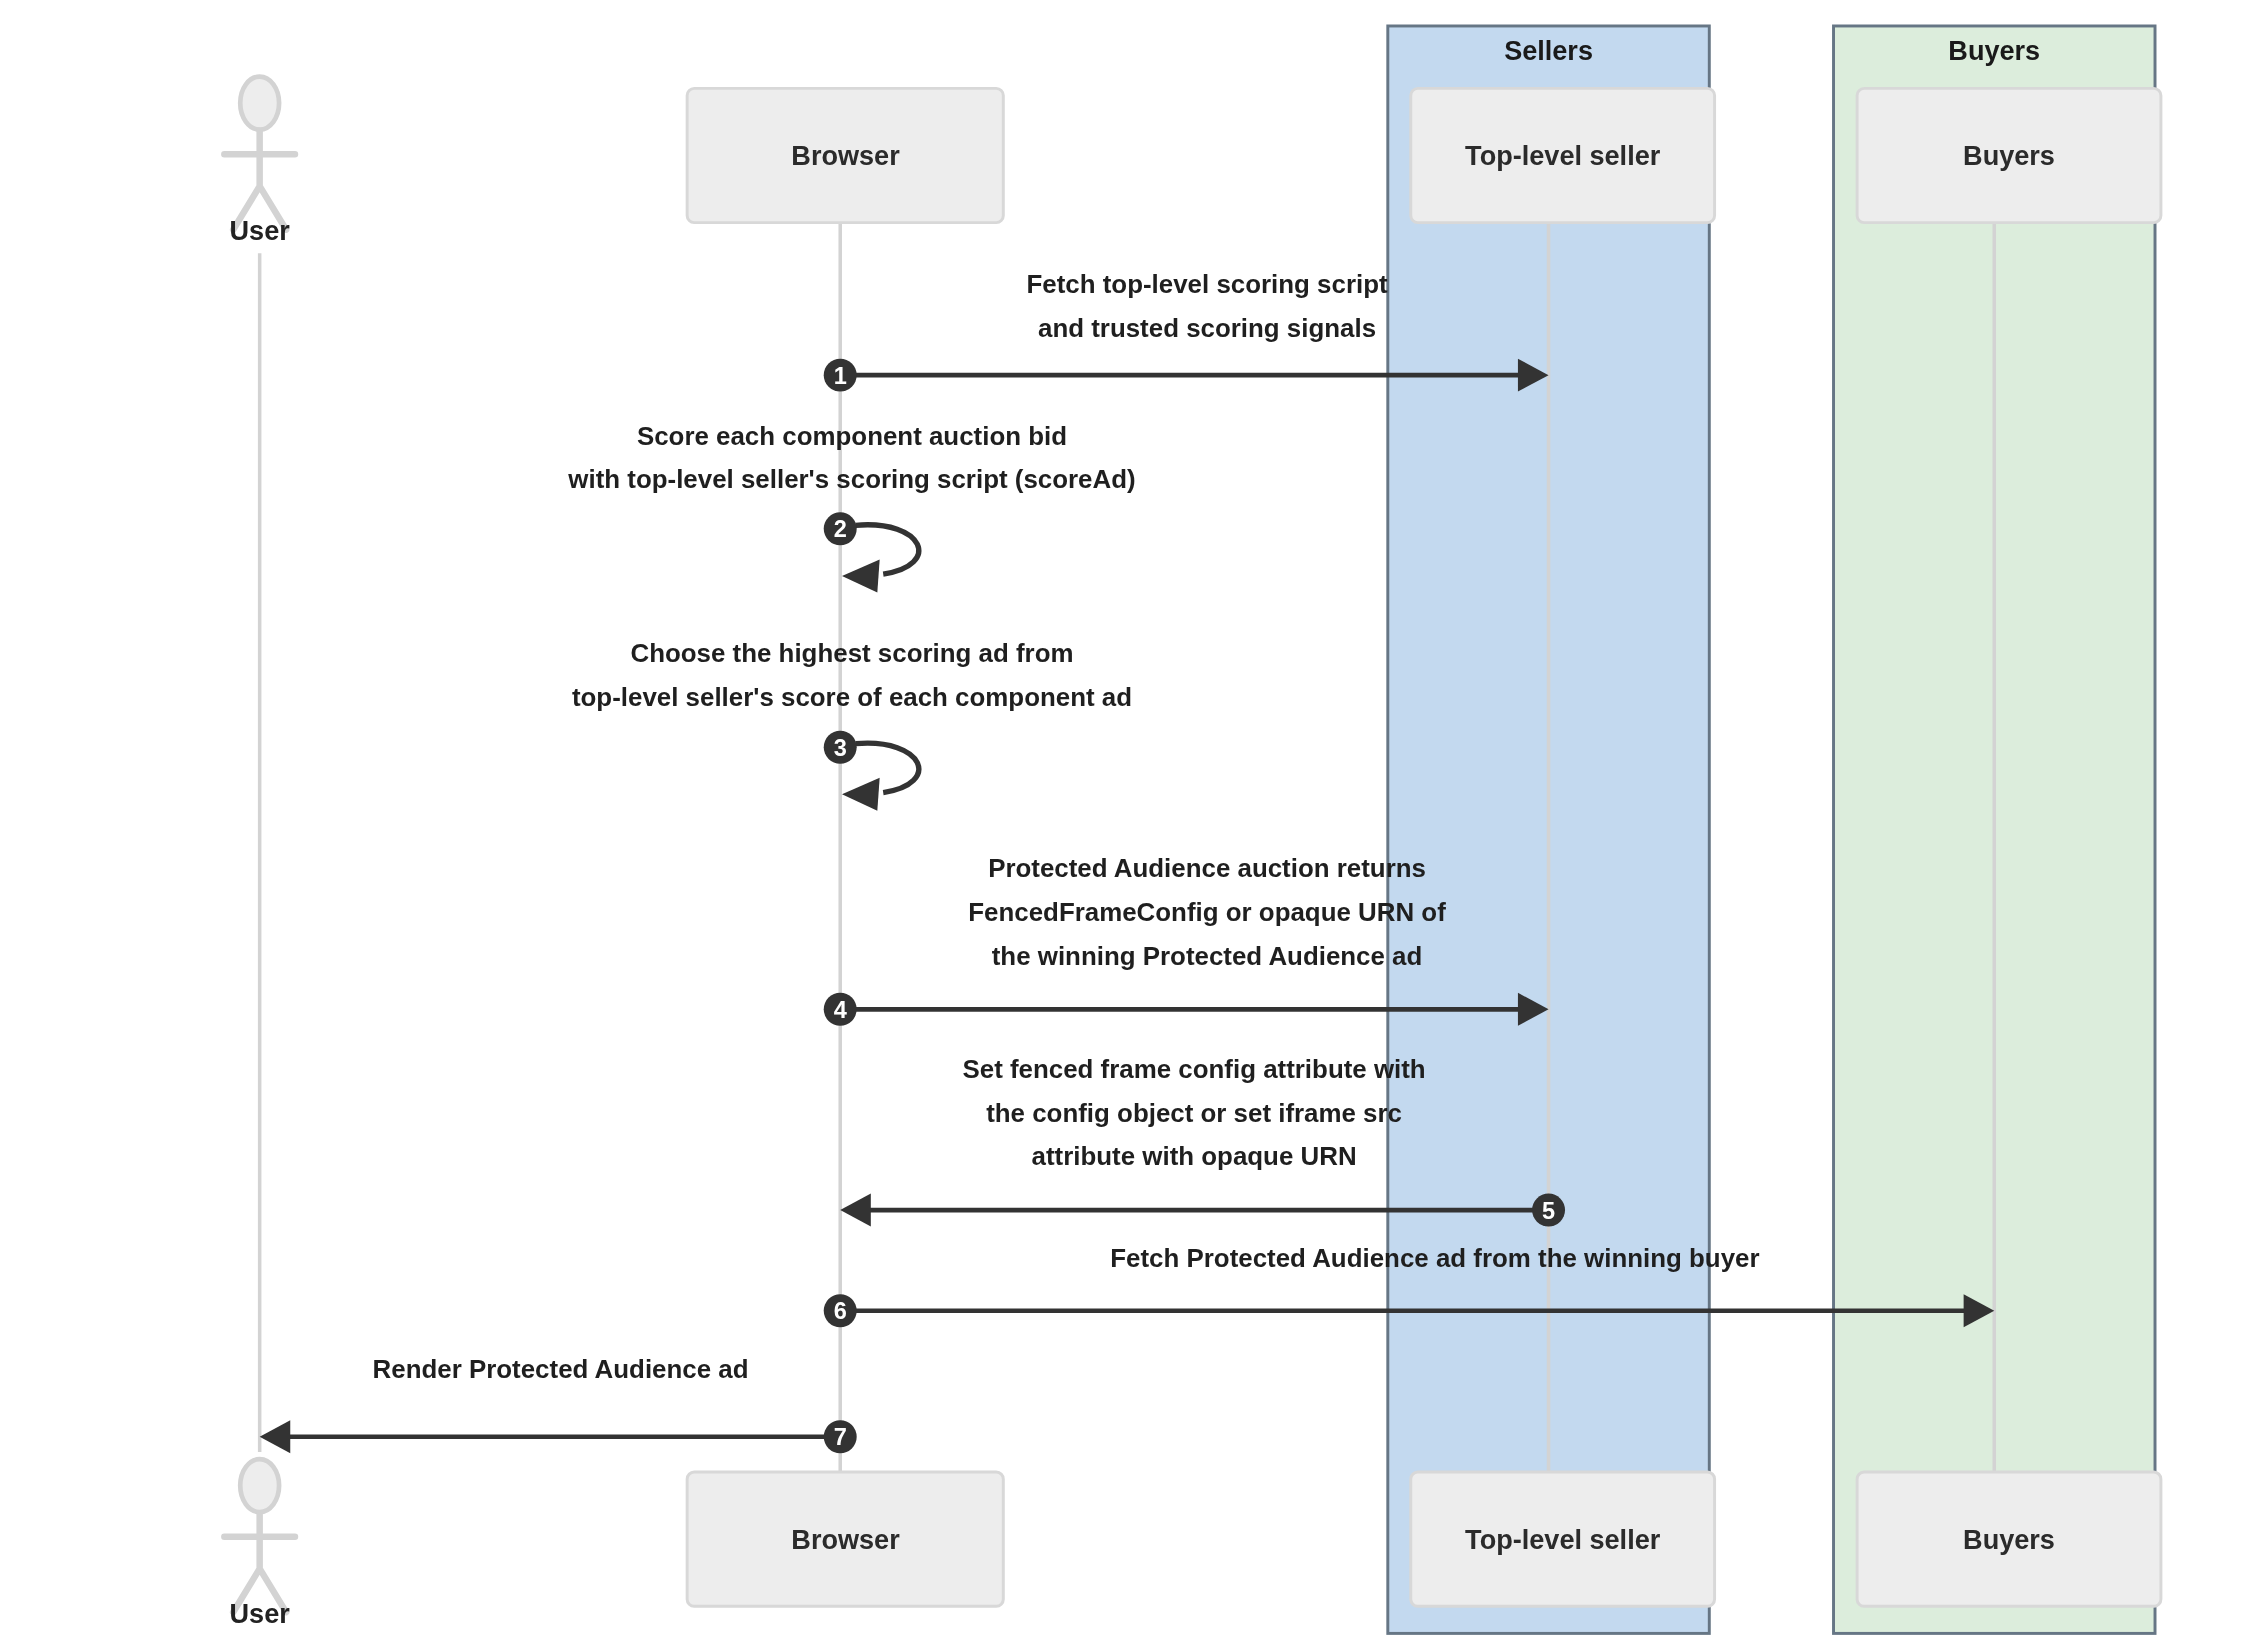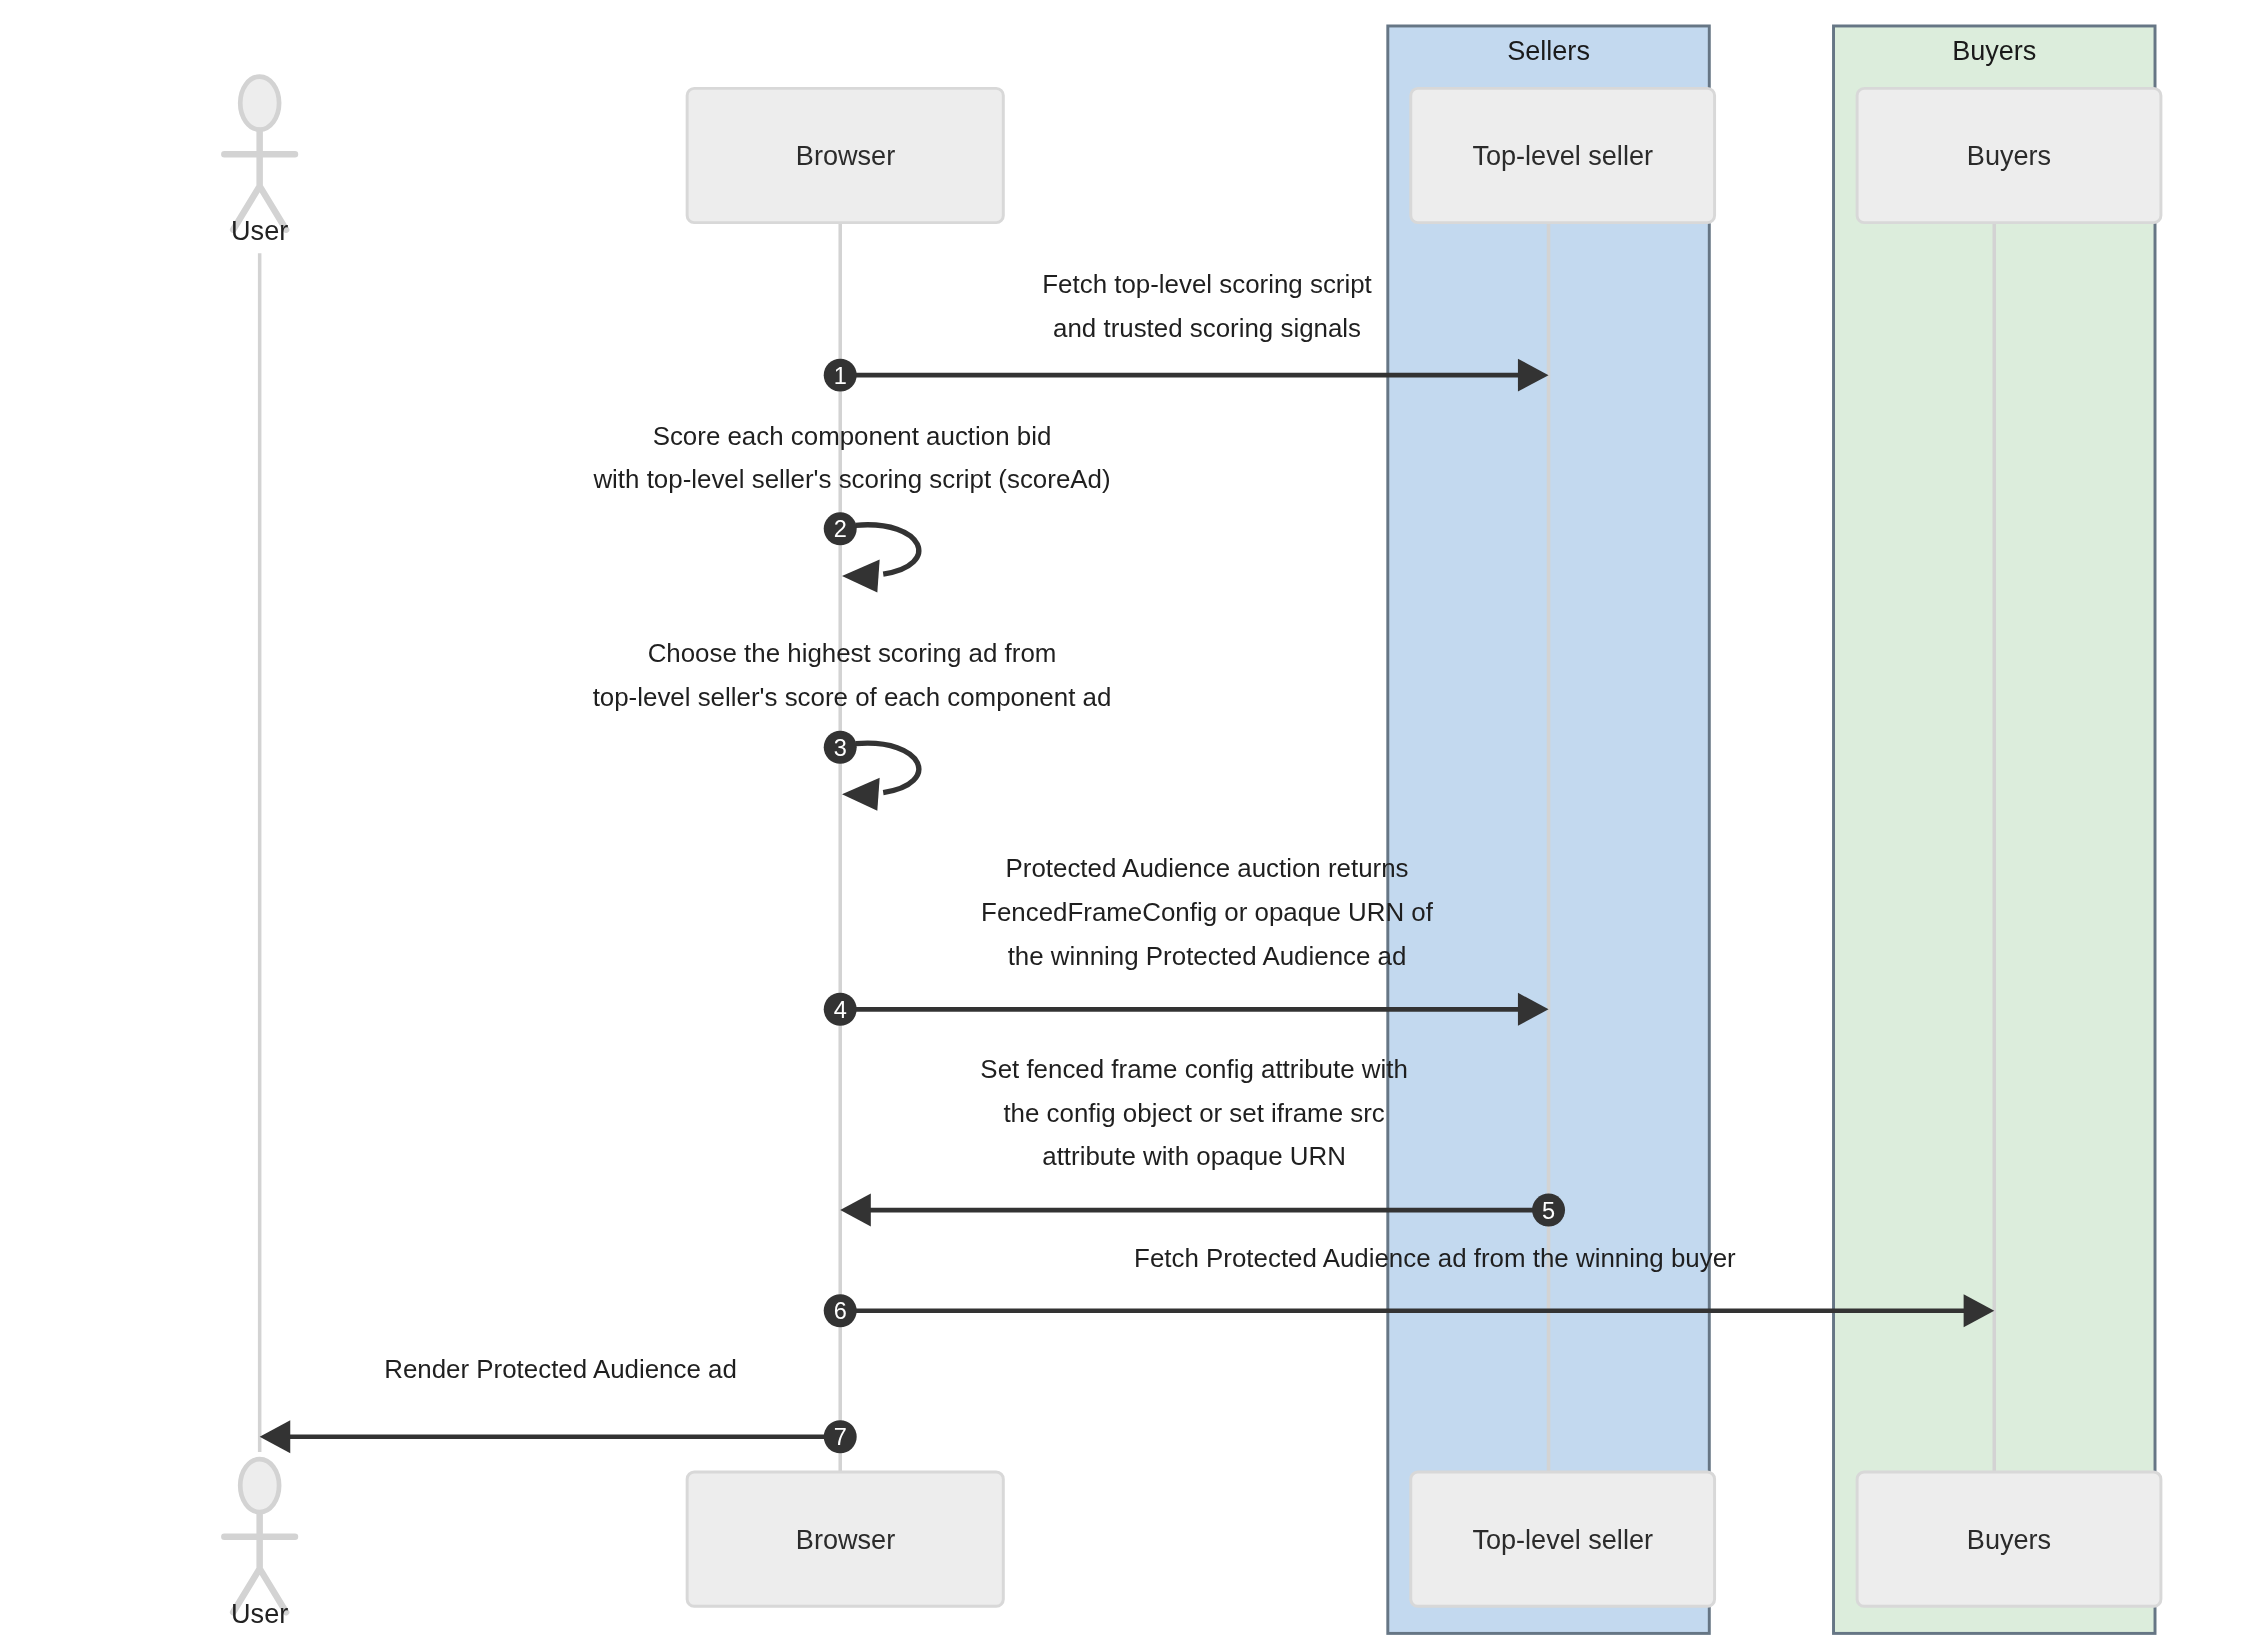--- a/index.html
+++ b/index.html
@@ -10,20 +10,21 @@
   }
   body {
     font-family: "Liberation Sans", "DejaVu Sans", sans-serif;
   }
   #diagram-root {
     position: relative;
     width: 2261px;
     height: 1637px;
     background: #ffffff;
     overflow: hidden;
+    font-weight: bold;
   }
   #diagram-svg {
     position: absolute;
     top: 0;
     left: 0;
     width: 2261px;
     height: 1637px;
     display: block;
   }
   .grp-rect {

